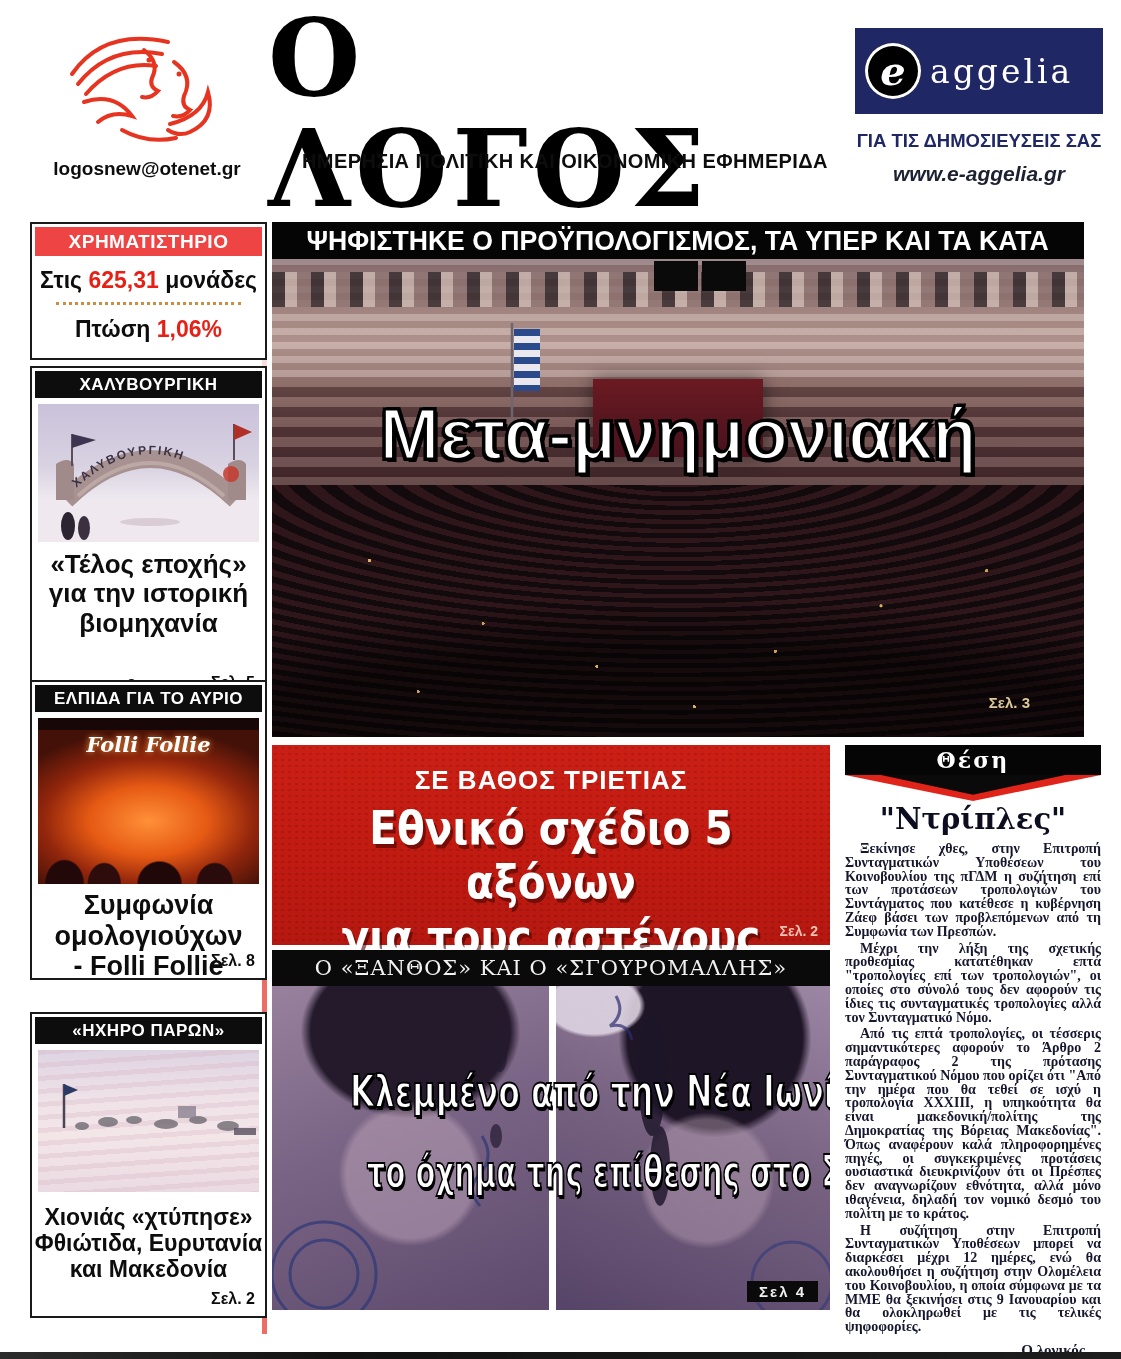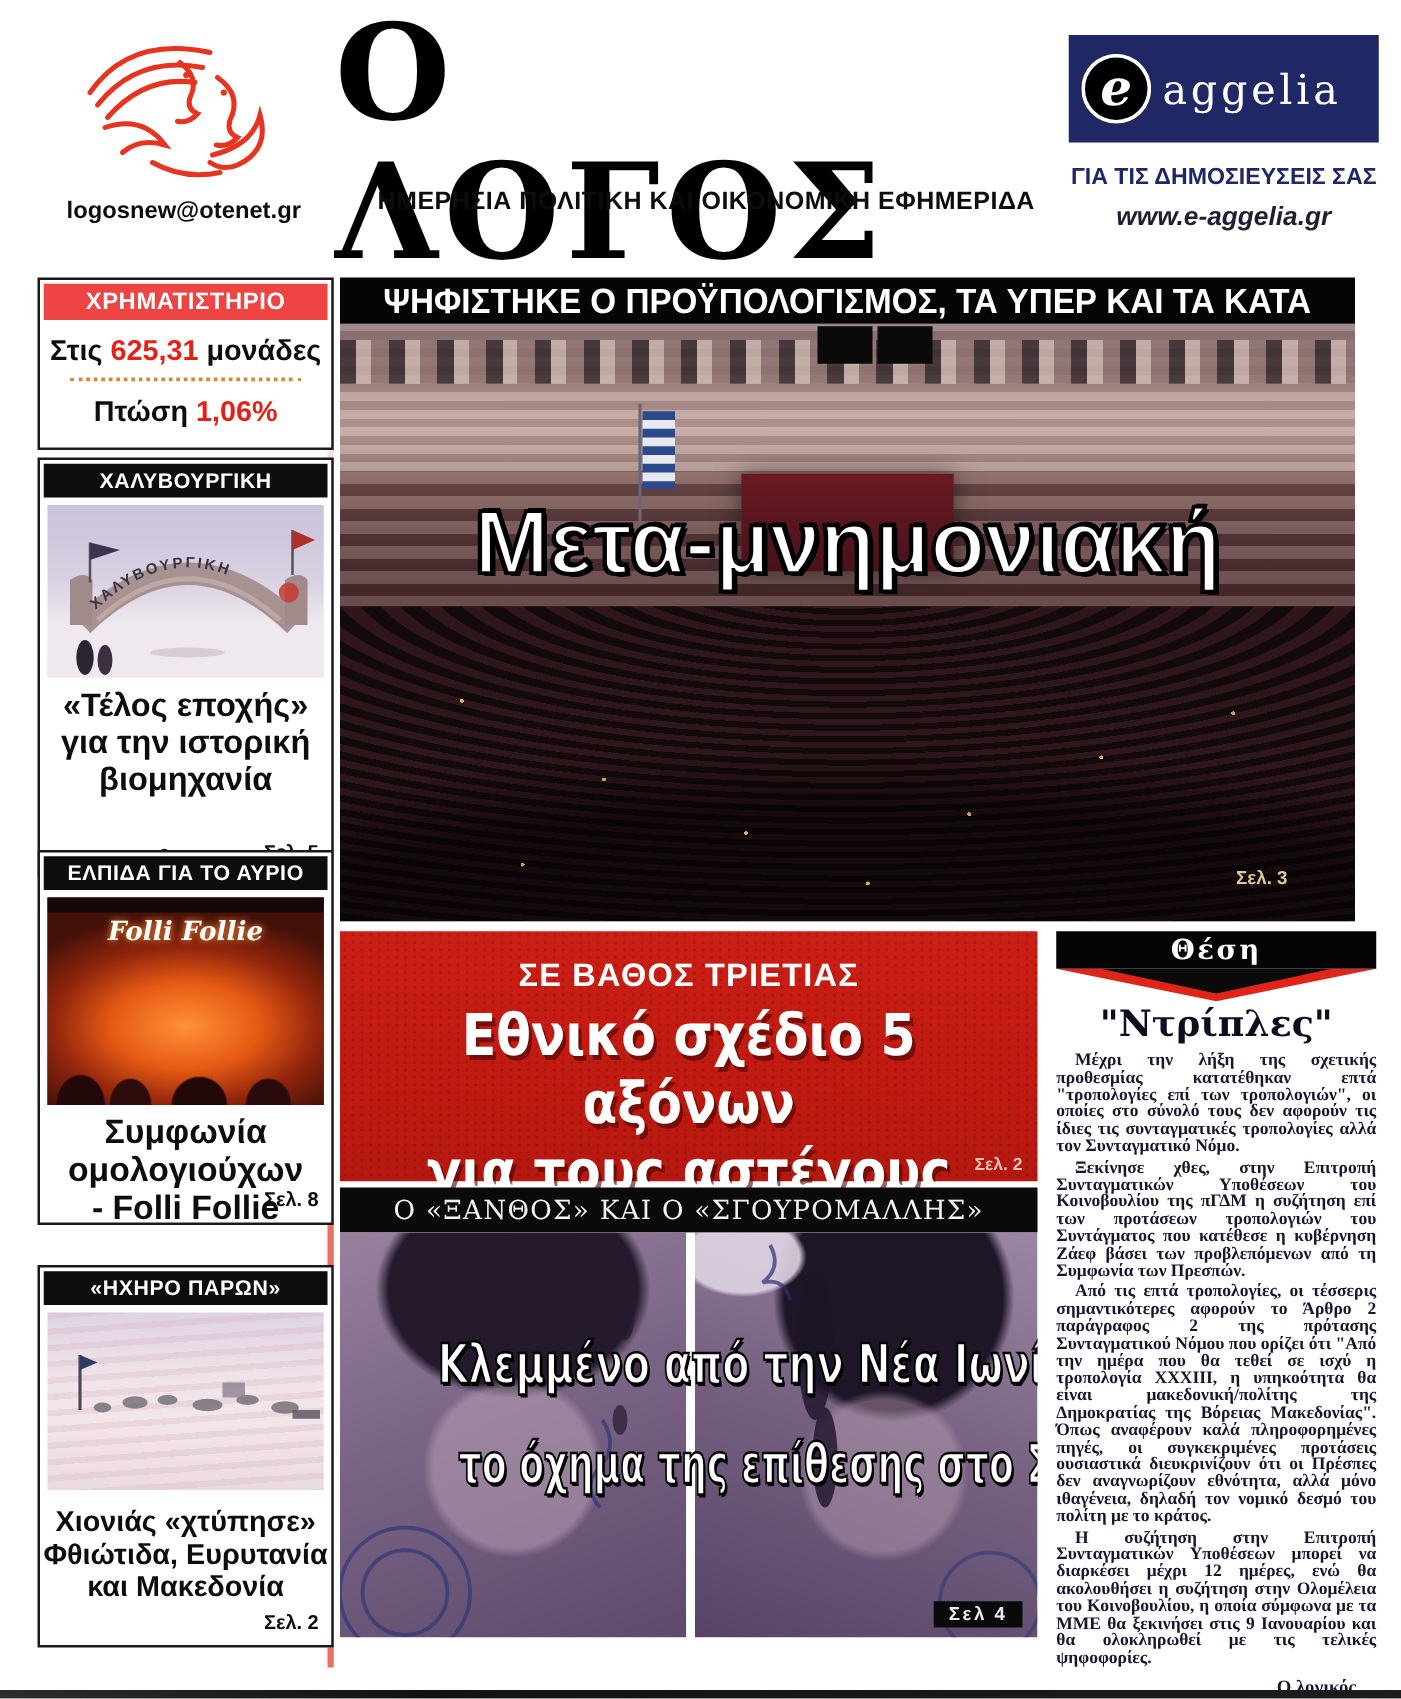--- a/index.html
+++ b/index.html
@@ -350,22 +350,22 @@
   </div>
 
   <div class="abs op">
     <div class="op-bar">Θέση</div>
     <div class="op-rib">
       <div class="op-rib-red"></div>
       <div class="op-rib-blk"></div>
     </div>
     <div class="op-title">"Ντρίπλες"</div>
     <div class="op-body">
+      <p>Ξεκίνησε χθες, στην Επιτροπή Συνταγματικών Υποθέσεων του Κοινοβουλίου της πΓΔΜ η συζήτηση επί των προτάσεων τροπολογιών του Συντάγματος που κατέθεσε η κυβέρνηση Ζάεφ βάσει των προβλεπόμενων από τη Συμφωνία των Πρεσπών.</p>
       <p>Μέχρι την λήξη της σχετικής προθεσμίας κατατέθηκαν επτά "τροπολογίες επί των τροπολογιών", οι οποίες στο σύνολό τους δεν αφορούν τις ίδιες τις συνταγματικές τροπολογίες αλλά τον Συνταγματικό Νόμο.</p>
-      <p>Ξεκίνησε χθες, στην Επιτροπή Συνταγματικών Υποθέσεων του Κοινοβουλίου της πΓΔΜ η συζήτηση επί των προτάσεων τροπολογιών του Συντάγματος που κατέθεσε η κυβέρνηση Ζάεφ βάσει των προβλεπόμενων από τη Συμφωνία των Πρεσπών.</p>
       <p>Από τις επτά τροπολογίες, οι τέσσερις σημαντικότερες αφορούν το Άρθρο 2 παράγραφος 2 της πρότασης Συνταγματικού Νόμου που ορίζει ότι "Από την ημέρα που θα τεθεί σε ισχύ η τροπολογία XXXIII, η υπηκοότητα θα είναι μακεδονική/πολίτης της Δημοκρατίας της Βόρειας Μακεδονίας". Όπως αναφέρουν καλά πληροφορημένες πηγές, οι συγκεκριμένες προτάσεις ουσιαστικά διευκρινίζουν ότι οι Πρέσπες δεν αναγνωρίζουν εθνότητα, αλλά μόνο ιθαγένεια, δηλαδή τον νομικό δεσμό του πολίτη με το κράτος.</p>
       <p>Η συζήτηση στην Επιτροπή Συνταγματικών Υποθέσεων μπορεί να διαρκέσει μέχρι 12 ημέρες, ενώ θα ακολουθήσει η συζήτηση στην Ολομέλεια του Κοινοβουλίου, η οποία σύμφωνα με τα ΜΜΕ θα ξεκινήσει στις 9 Ιανουαρίου και θα ολοκληρωθεί με τις τελικές ψηφοφορίες.</p>
     </div>
     <div class="op-sign">Ο λογικός</div>
   </div>
 
   <div class="abs bottom-strip"></div>
 
 </div>
 

